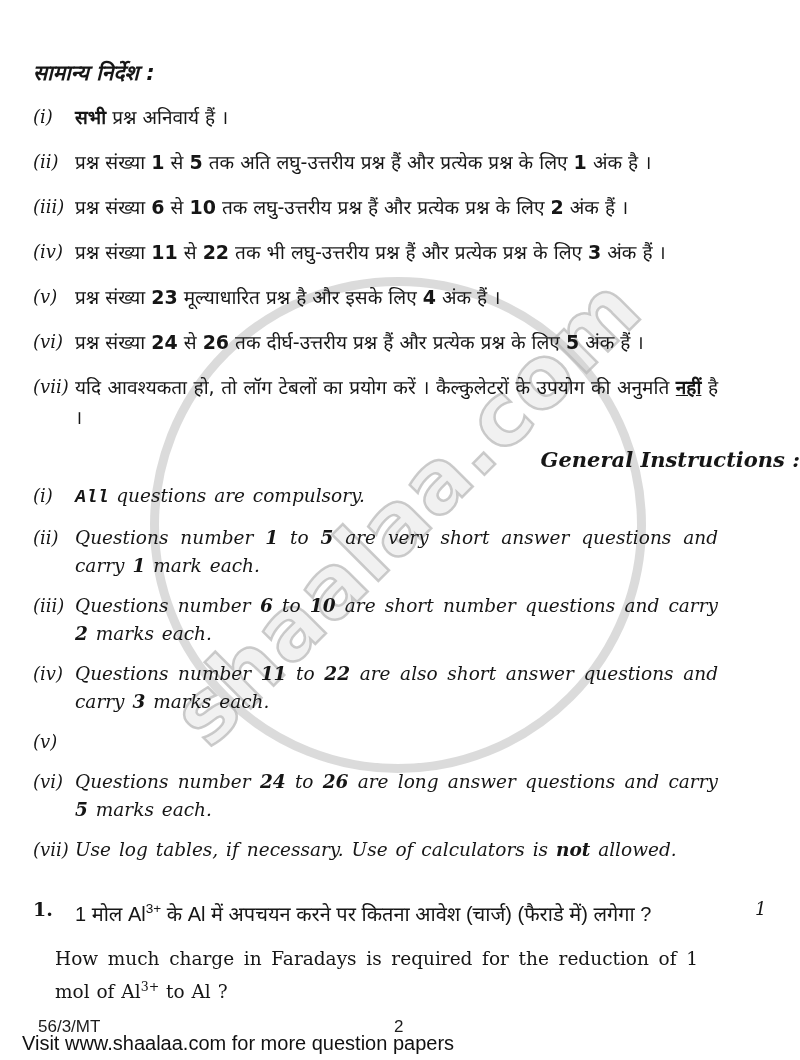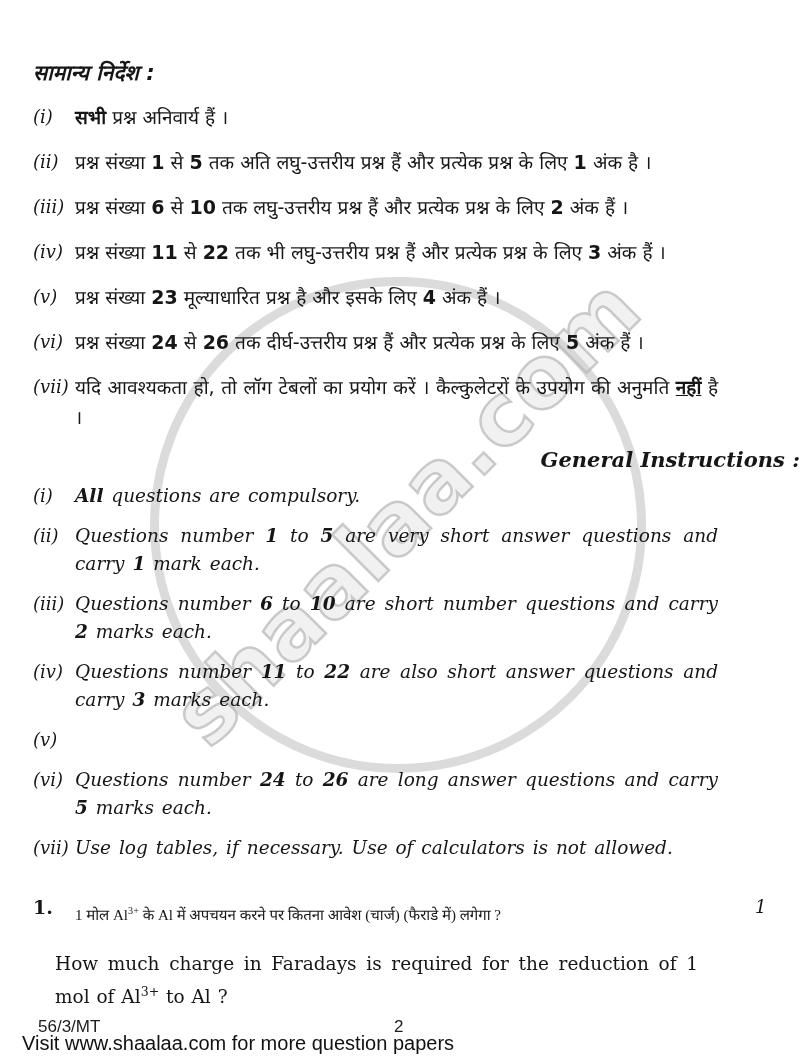--- a/index.html
+++ b/index.html
@@ -49,22 +49,22 @@
   .eng .item{margin-bottom:12px;}
   .eng .item .num{line-height:28px;}
   .eng .item .txt{
     font-family:"DejaVu Serif","Liberation Serif",serif;
     font-style:italic;font-size:18.5px;line-height:28px;word-spacing:2px;
   }
   .question{position:relative;margin-top:30px;}
   .q-row{display:flex;}
   .q-row .qnum{flex:0 0 42px;font-weight:700;font-size:19px;line-height:30px;}
   .q-row .qtxt{
-    width:643px;font-size:15px;line-height:38px;
-    font-family:Liberation Serif, serif;
+    width:643px;font-size:20px;line-height:30px;
+    font-family:Liberation Sans, sans-serif;
   }
   .q-marks{
     position:absolute;left:722px;top:0;
     font-style:italic;font-size:18px;line-height:30px;
   }
   .q-eng{
     margin:16px 0 0 22px;width:643px;
     font-size:18.5px;line-height:28px;text-align:justify;word-spacing:1px;
   }
   sup{font-size:0.68em;}
@@ -126,21 +126,21 @@
         <span class="num">(vii)</span>
         <span class="txt"><span>यदि आवश्यकता हो, तो लॉग टेबलों का प्रयोग करें । कैल्कुलेटरों के उपयोग की अनुमति </span><span style="font-weight: 700; text-decoration: underline;">नहीं</span><span> है ।</span></span>
       </div>
     </div>
 
     <div class="e-heading">General Instructions :</div>
 
     <div class="eng">
       <div class="item">
         <span class="num">(i)</span>
-        <span class="txt"><span style="font-weight: 700;">All</span><span> questions  are compulsory.</span></span>
+        <span class="txt"><span style="font-weight: 700; font-family: Liberation Mono, monospace;">All</span><span> questions  are compulsory.</span></span>
       </div>
       <div class="item">
         <span class="num">(ii)</span>
         <span class="txt"><span>Questions  number  </span><span style="font-weight: 700;">1</span><span>  to  </span><span style="font-weight: 700;">5</span><span>  are  very  short answer  questions  and  carry </span><span style="font-weight: 700;">1</span><span> mark each.</span></span>
       </div>
       <div class="item">
         <span class="num">(iii)</span>
         <span class="txt"><span>Questions number </span><span style="font-weight: 700;">6</span><span> to </span><span style="font-weight: 700;">10</span><span> are short number questions and carry </span><span style="font-weight: 700;">2</span><span> marks each.</span></span>
       </div>
       <div class="item">
@@ -149,21 +149,21 @@
       </div>
       <div class="item">
         <span class="num">(v)</span>
       </div>
       <div class="item">
         <span class="num">(vi)</span>
         <span class="txt"><span>Questions number </span><span style="font-weight: 700;">24</span><span> to </span><span style="font-weight: 700;">26</span><span> are long answer questions and carry </span><span style="font-weight: 700;">5</span><span> marks each.</span></span>
       </div>
       <div class="item">
         <span class="num">(vii)</span>
-        <span class="txt"><span>Use log tables, if necessary. Use of calculators is </span><span style="font-weight: 400;">not</span><span> allowed.</span></span>
+        <span class="txt"><span>Use log tables, if necessary. Use of calculators is </span><span style="font-weight: 700;">not</span><span> allowed.</span></span>
       </div>
     </div>
 
     <div class="question">
       <div class="q-row">
         <span class="qnum">1.</span>
         <span class="qtxt"><span>1 मोल Al</span><sup>3+</sup><span> के Al में अपचयन करने पर कितना आवेश (चार्ज) (फैराडे में) लगेगा ?</span></span>
       </div>
       <span class="q-marks">1</span>
       <div class="q-eng"><span>How much charge in Faradays is required for the reduction of 1 mol of Al</span><sup>3+</sup><span> to Al ?</span></div>

